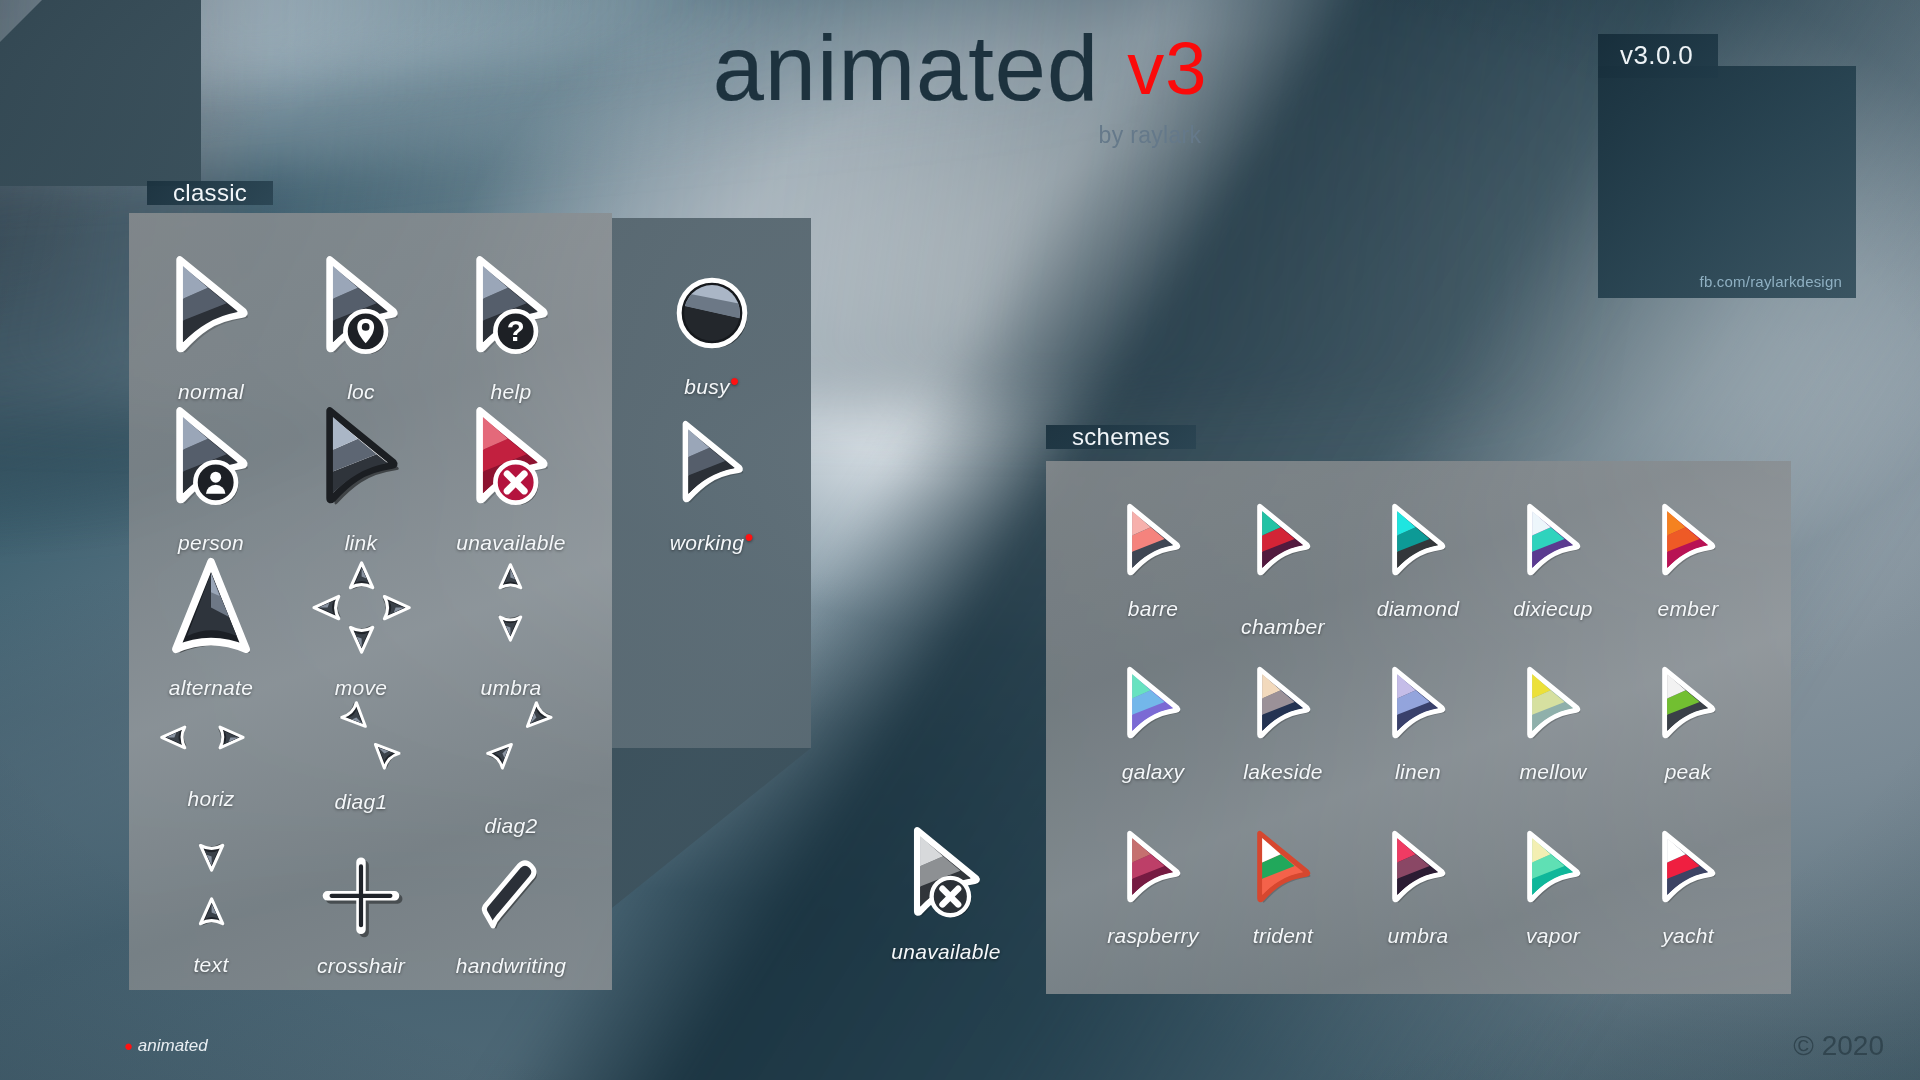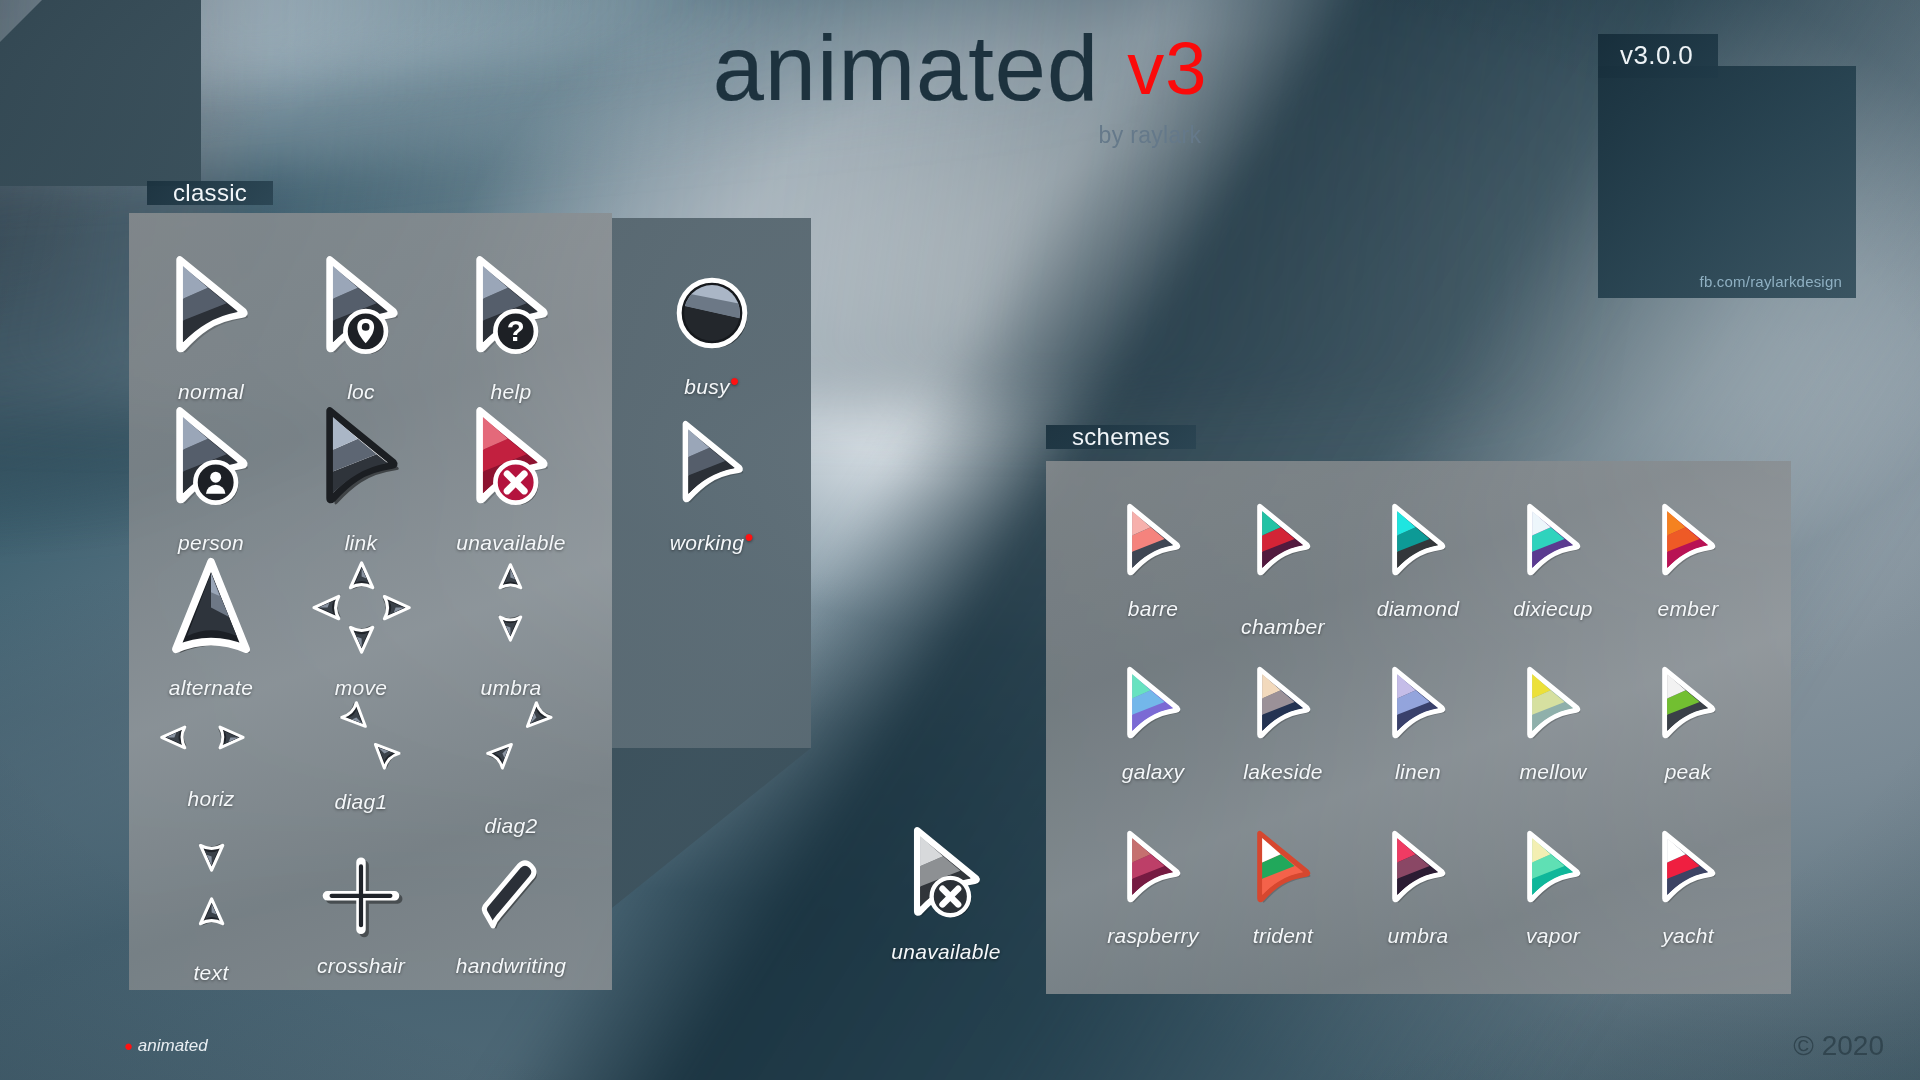--- a/index.html
+++ b/index.html
@@ -491,21 +491,21 @@
           <svg width="37.2" height="37.2" viewBox="0 0 60 60" style="position: absolute; left: 12px; top: 56px;">
             <g transform="rotate(0 30 30)">
               <path d="M30 8 L48 48 Q30 38 12 48 Z" fill="rgba(0,0,0,0.40)" stroke-linejoin="round" stroke-linecap="round" transform="translate(3,3)"></path>
               <path d="M30 8 L48 48 Q30 38 12 48 Z" fill="#20242a" stroke="#ffffff" stroke-width="5" stroke-linejoin="round" stroke-linecap="round"></path>
               <path d="M30 16 L41 40 Q30 34 20 40 Z" fill="#3a4149" stroke-linejoin="round" stroke-linecap="round"></path>
               <path d="M30 16 L38 33 L30 30 Z" fill="#8892a0" stroke-linejoin="round" stroke-linecap="round"></path>
             </g>
           </svg>
         </div>
       </div>
-      <div class="caption" style="top: 115px; margin-top: 8px;">text</div>
+      <div class="caption" style="top: 115px;">text</div>
     </div>
     <div class="cell" style="left: 291px; top: 858px; width: 140px; z-index: 8;">
       <div class="glyph" style="top: 0px;">
         <div>
           <svg width="75.60000000000001" height="75.60000000000001" viewBox="0 0 72 72">
             <path d="M36 4 V68 M4 36 H68" fill="none" stroke="rgba(0,0,0,0.4)" stroke-width="9" stroke-linejoin="round" stroke-linecap="round" transform="translate(3,3)"></path>
             <path d="M36 4 V68 M4 36 H68" fill="none" stroke="#ffffff" stroke-width="9" stroke-linejoin="round" stroke-linecap="round"></path>
             <path d="M36 8 V64 M8 36 H64" fill="none" stroke="#1f2329" stroke-width="4" stroke-linejoin="round" stroke-linecap="round"></path>
           </svg>
         </div>

